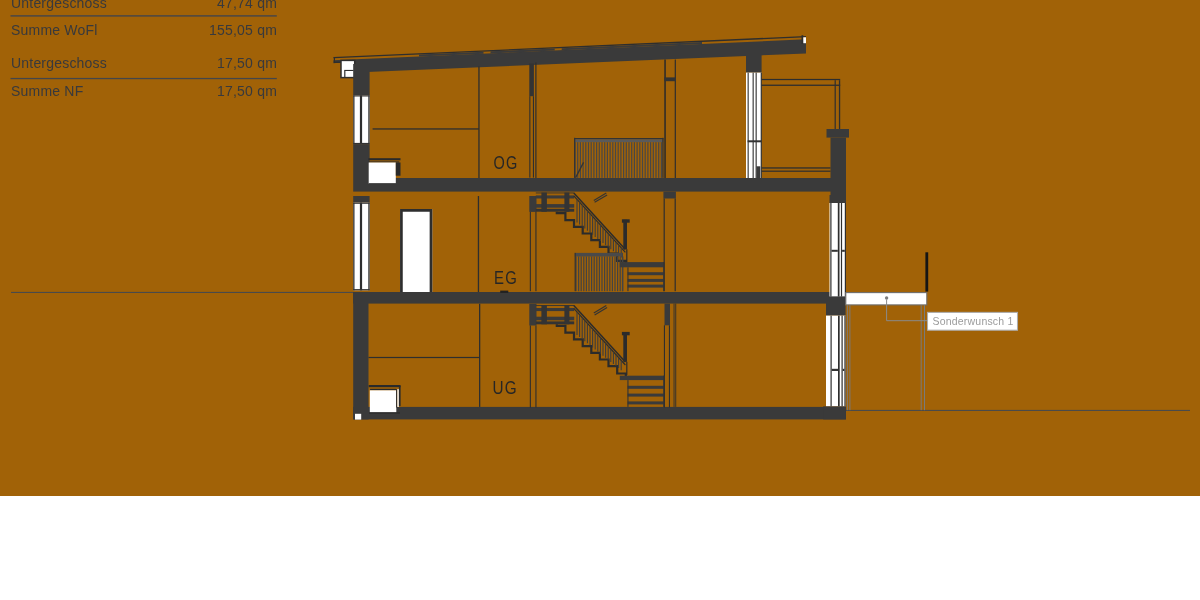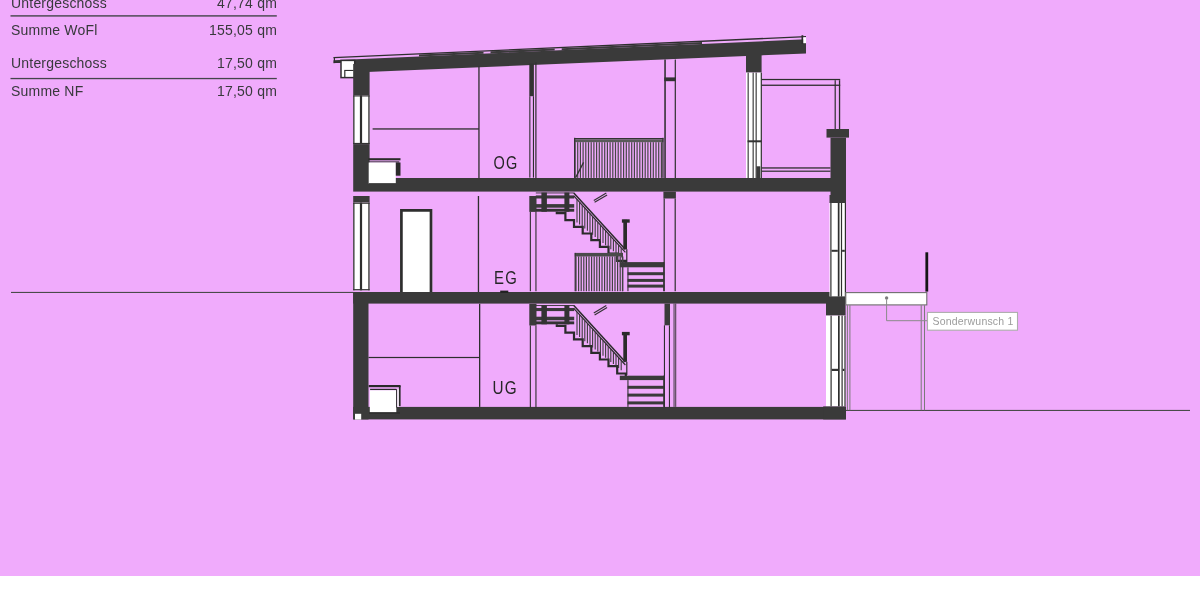--- a/index.html
+++ b/index.html
@@ -1,17 +1,17 @@
 <!DOCTYPE html>
 <html><head>
 <meta charset="utf-8">
 <title>Section</title>
 <style>
 html,body{margin:0;padding:0;background:#ffffff;}
-#page{position:relative;width:1200px;height:576px;background:#f0abfc;overflow:hidden;}
+#page{position:relative;width:1200px;height:496px;background:#a16207;overflow:hidden;}
 svg{display:block;}
 text{font-family:"Liberation Sans",sans-serif;}
 </style>
 </head>
 <body>
 <div id="page">
 <svg width="1200" height="600" viewBox="0 0 1200 600">
 
 <g>
 <text x="11.00" y="7.60" font-size="14" fill="#38393c" text-anchor="start" letter-spacing="0.2" font-weight="normal">Untergeschoss</text>

